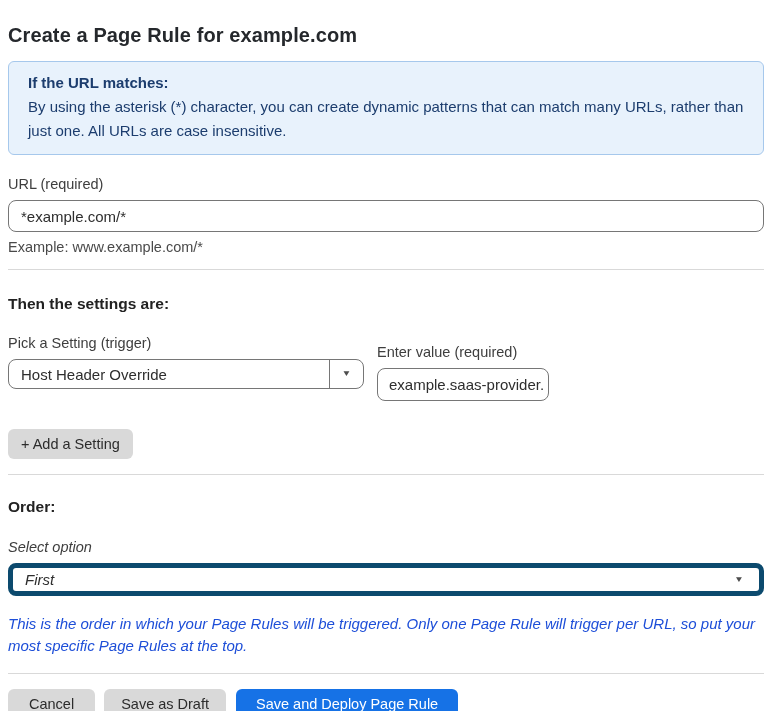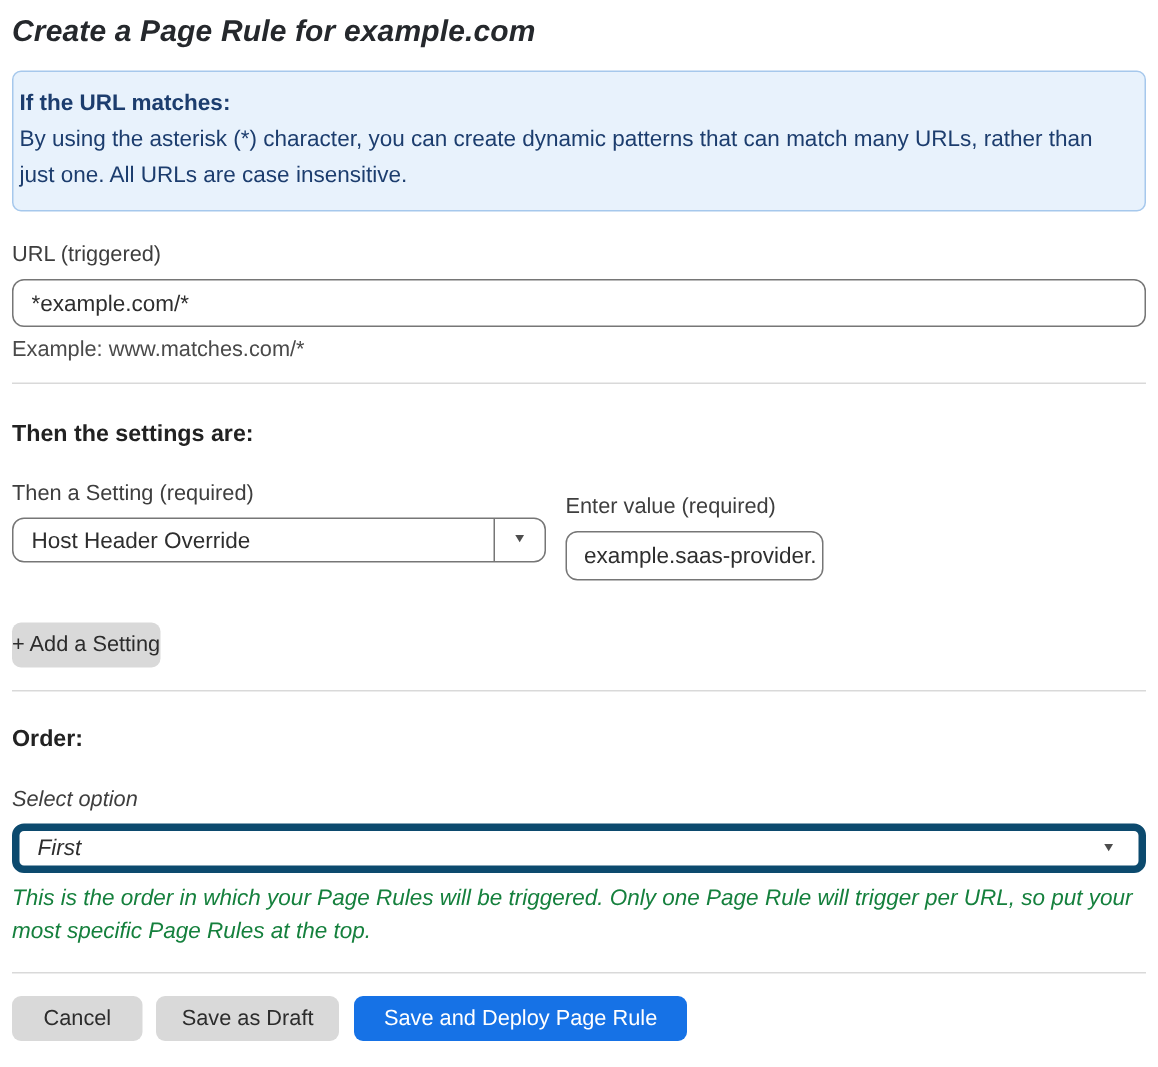--- a/index.html
+++ b/index.html
@@ -7,35 +7,34 @@
   body {
     width: 772px;
     height: 711px;
     font-family: "Liberation Sans", "DejaVu Sans", sans-serif;
     color: #303030;
     overflow: hidden;
   }
   .container { padding: 0 8px; width: 772px; }
 
   .page-title {
-    margin-top: 9px;
+    margin-top: 23px;
     font-size: 20px;
     line-height: 25px;
     font-weight: bold;
     color: #25282c;
     letter-spacing: 0.1px;
-    font-style: italic;
   }
 
   .info-box {
     margin-top: 13px;
     background: #e8f2fc;
     border: 1px solid #a6c8ec;
     border-radius: 6px;
-    padding: 9px 17px 11px 4px;
+    padding: 9px 17px 11px 19px;
     font-size: 15px;
     line-height: 24px;
     color: #1c3d6e;
   }
   .info-box .info-heading { font-weight: bold; }
   .info-box a.info-link {
     color: #2c62c9;
     text-decoration: underline;
     cursor: pointer;
   }
@@ -135,21 +134,21 @@
     border: none;
     border-radius: 6px;
     font-family: "Liberation Sans", "DejaVu Sans", sans-serif;
     font-size: 14.5px;
     cursor: pointer;
     padding: 0 17px;
   }
   .btn-gray { background: #d9d9d9; color: #2c2c2c; }
   .btn-blue { background: #1672e6; color: #ffffff; }
 
-  .add-setting-btn { margin-top: 28px; padding: 0 0; }
+  .add-setting-btn { margin-top: 28px; padding: 0 13px; }
 
   .order-select {
     margin-top: 7px;
     height: 33px;
     position: relative;
     display: flex;
     align-items: center;
     border: 5px solid #0c4a6e;
     border-radius: 8px;
     background: #ffffff;
@@ -159,24 +158,24 @@
     cursor: pointer;
   }
   .order-select .order-arrow {
     position: absolute;
     right: 15px;
     top: 50%;
     transform: translateY(-50%) scaleY(0.82);
   }
 
   .order-helper {
-    margin-top: 6px;
+    margin-top: 17px;
     font-size: 15px;
     line-height: 22px;
-    color: #15803d;
+    color: #1d4ed8;
     max-width: 756px;
   }
 
   .footer-actions {
     margin-top: 15px;
     display: flex;
     align-items: center;
     gap: 9px;
   }
   .footer-actions .btn-blue { margin-left: 1px; padding: 0 20px; }
@@ -188,32 +187,32 @@
 <div class="container">
 
   <h1 class="page-title">Create a Page Rule for example.com</h1>
 
   <div class="info-box">
     <div class="info-heading">If the URL matches:</div>
     <div class="info-body">By using the asterisk (*) character, you can create dynamic patterns that can match many URLs, rather than just one. All URLs are case insensitive.</div>
   </div>
 
   <div class="url-section" style="margin-top:20px;">
-    <div class="field-label">URL (triggered)</div>
+    <div class="field-label">URL (required)</div>
     <input class="text-input url-input" type="text" value="*example.com/*" style="">
-    <div class="helper-text">Example: www.matches.com/*</div>
+    <div class="helper-text">Example: www.example.com/*</div>
   </div>
 
   <hr class="divider divider-1">
 
   <div class="section-heading settings-heading">Then the settings are:</div>
 
   <div class="settings-row">
     <div class="settings-col-left">
-      <div class="field-label">Then a Setting (required)</div>
+      <div class="field-label">Pick a Setting (trigger)</div>
       <div class="select-box">
         <div class="select-value">Host Header Override</div>
         <div class="select-arrow-segment">
           <span class="dropdown-arrow">▼</span>
         </div>
       </div>
     </div>
     <div class="settings-col-right">
       <div class="field-label">Enter value (required)</div>
       <input class="text-input value-input" type="text" value="example.saas-provider.com" style="">

